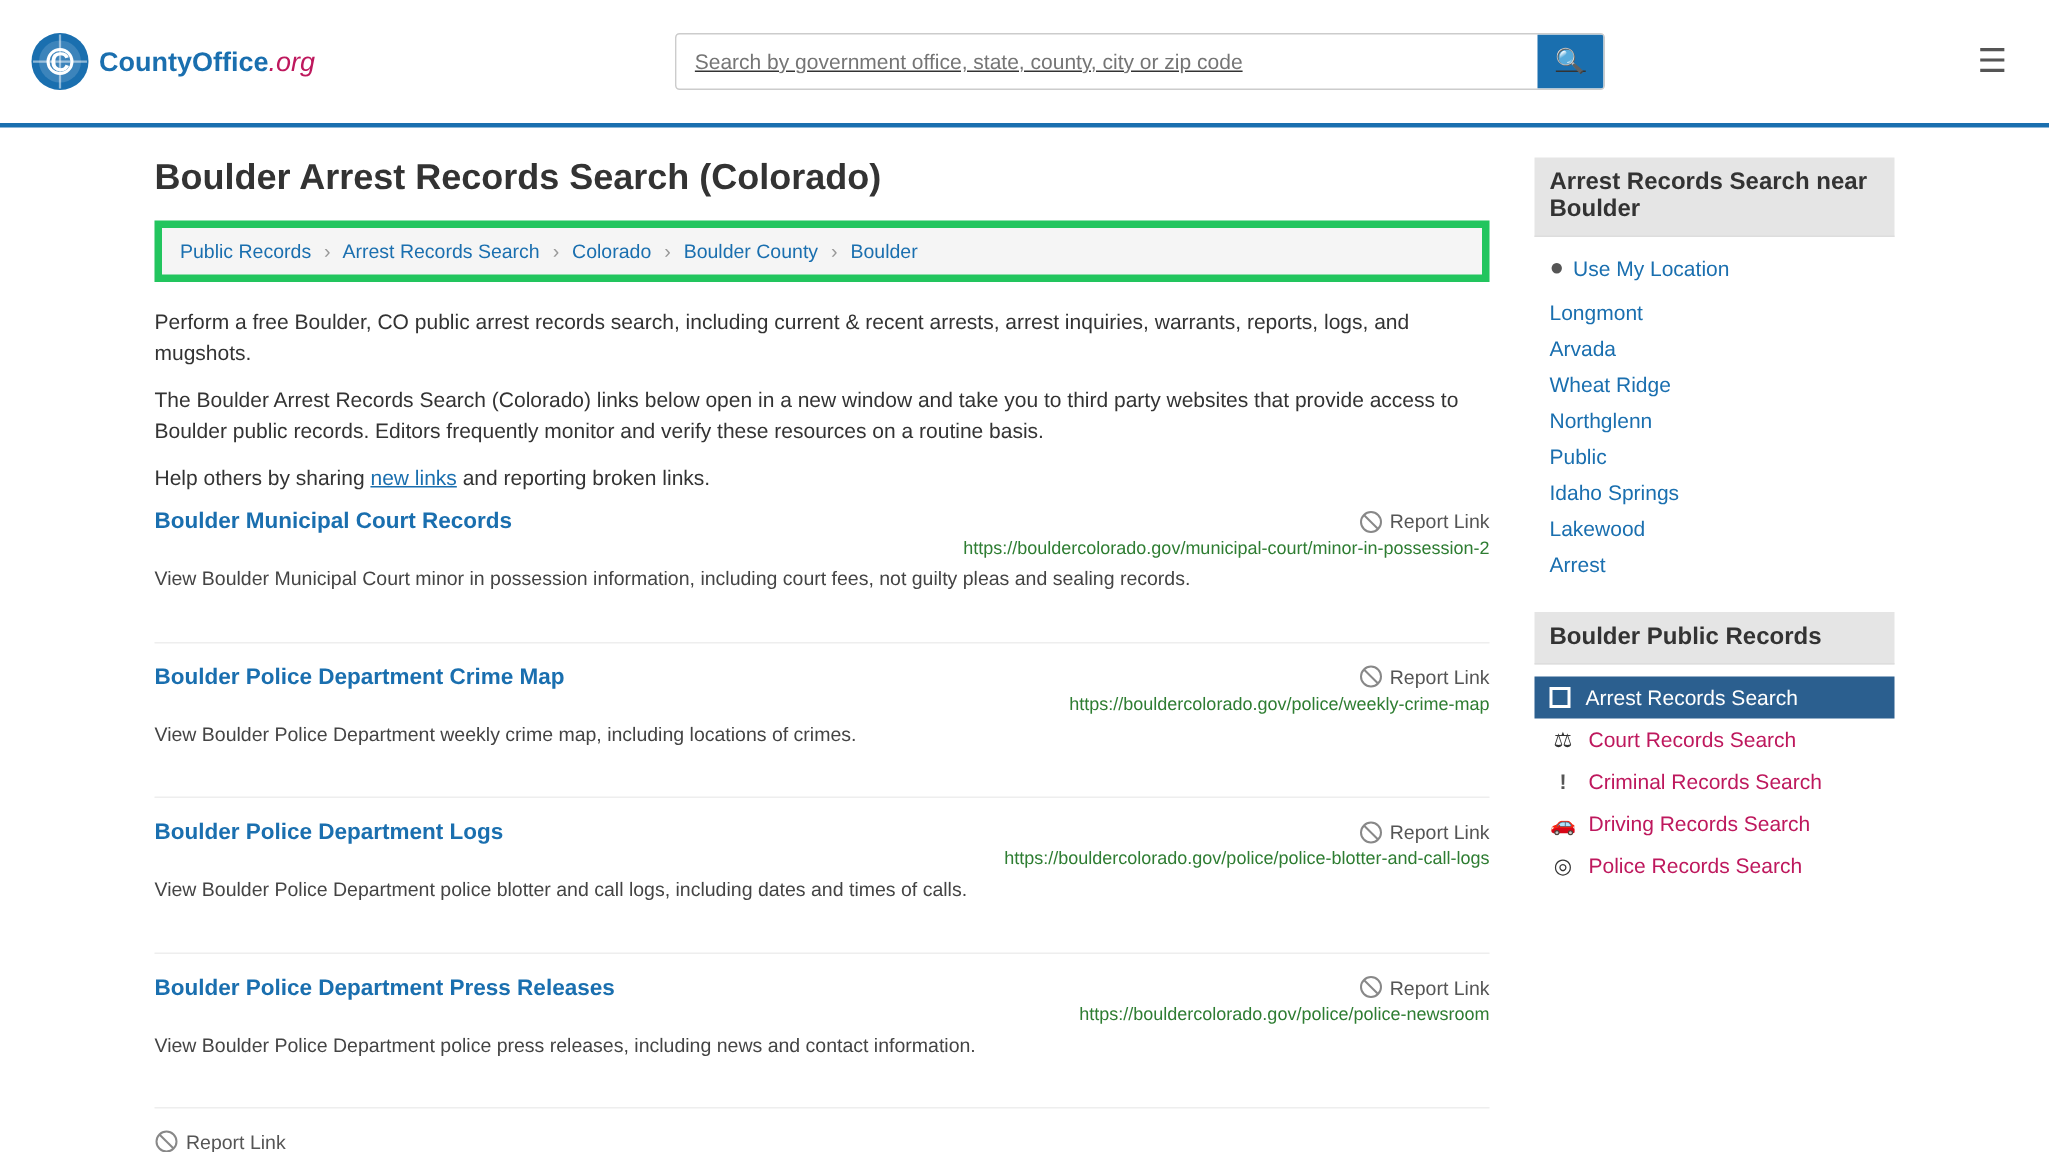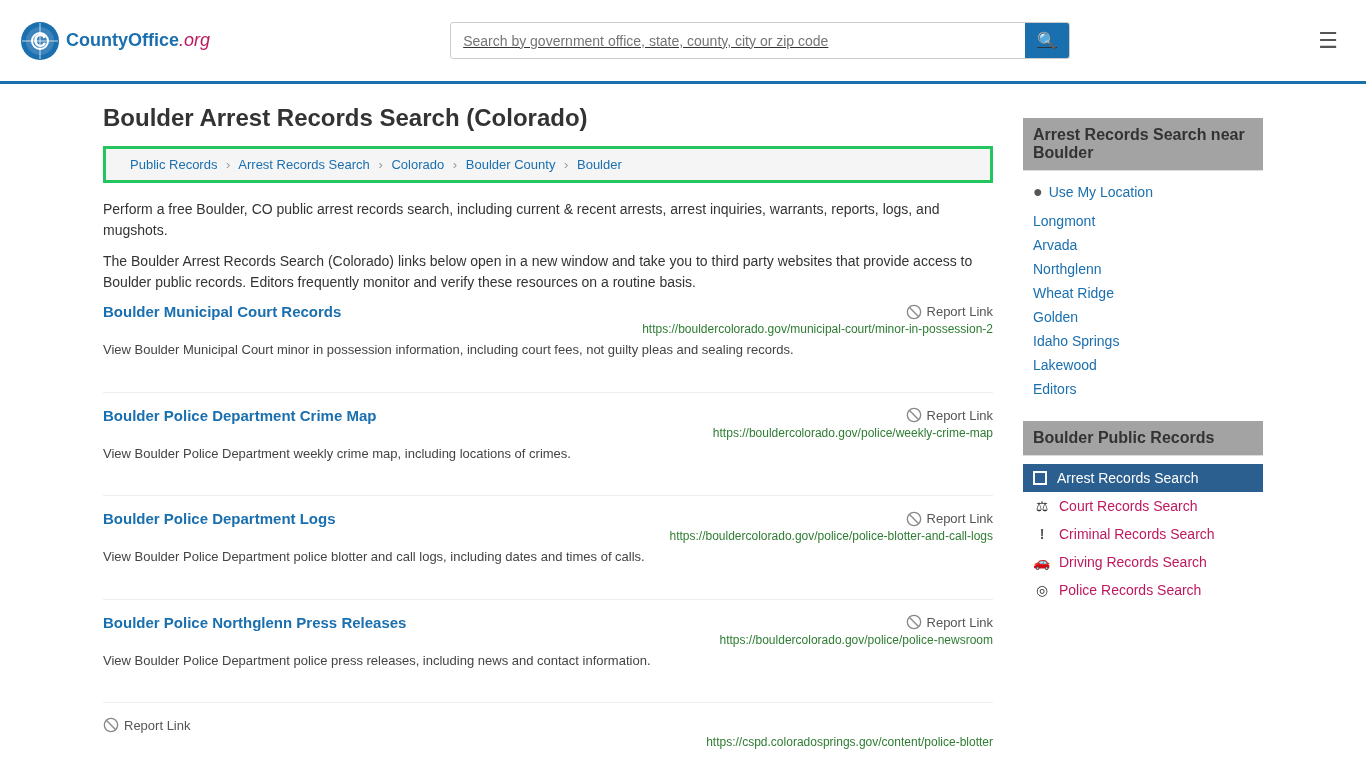--- a/index.html
+++ b/index.html
@@ -88,22 +88,22 @@
     #page-title {
       font-size: 24px;
       font-weight: bold;
       color: #333;
       margin-bottom: 14px;
     }
 
     
     #breadcrumb {
       background: #f5f5f5;
-      padding: 8px 24px;
-      border: 3px solid #22c55e;
+      padding: 8px 12px;
+      border: 5px solid #22c55e;
       margin-bottom: 16px;
       font-size: 13px;
       color: #555;
     }
     #breadcrumb a {
       color: #1a6faf;
       text-decoration: none;
     }
     #breadcrumb .sep { margin: 0 5px; color: #999; }
 
@@ -153,25 +153,24 @@
       font-size: 13px;
       color: #444;
       line-height: 1.5;
     }
 
     
     .sidebar-section-title {
       font-size: 16px;
       font-weight: bold;
       color: #333;
-      background: #a3a3a3;
+      background: #e5e5e5;
       padding: 8px 10px;
       margin-bottom: 8px;
       border-bottom: 1px solid #ddd;
-      margin-top: 14px;
     }
     .nearby-list {
       list-style: none;
       margin-bottom: 20px;
     }
     .nearby-list li {
       padding: 4px 10px;
     }
     .nearby-list li a {
       color: #1a6faf;
@@ -270,20 +269,23 @@
       <span class="sep">›</span>
       <a href="#">Colorado</a>
       <span class="sep">›</span>
       <a href="#">Boulder County</a>
       <span class="sep">›</span>
       <a href="#">Boulder</a>
     </nav>
 
     <p class="desc-text">Perform a free Boulder, CO public arrest records search, including current &amp; recent arrests, arrest inquiries, warrants, reports, logs, and mugshots.</p>
     <p class="desc-text">The Boulder Arrest Records Search (Colorado) links below open in a new window and take you to third party websites that provide access to Boulder public records. Editors frequently monitor and verify these resources on a routine basis.</p>
+    <p class="desc-text">
+      Help others by sharing <a href="#">new links</a> and reporting broken links.
+    </p>
 
     <div id="records-list">
 
       <div class="record-entry">
         <div class="record-header">
           <a href="#" class="record-title">Boulder Municipal Court Records</a>
           <span class="report-link">
             <svg width="16" height="16" viewBox="0 0 24 24" fill="none" stroke="#888" stroke-width="2">
               <circle cx="12" cy="12" r="10"></circle>
                 <line x1="4.93" y1="4.93" x2="19.07" y2="19.07"></line>
@@ -323,21 +325,21 @@
             Report Link
           </span>
         </div>
         <div class="record-url">https://bouldercolorado.gov/police/police-blotter-and-call-logs</div>
         <div class="record-desc">View Boulder Police Department police blotter and call logs, including dates and times of calls.</div>
       </div>
       <hr class="record-divider">
 
       <div class="record-entry">
         <div class="record-header">
-          <a href="#" class="record-title">Boulder Police Northglenn Press Releases</a>
+          <a href="#" class="record-title">Boulder Police Department Press Releases</a>
           <span class="report-link">
             <svg width="16" height="16" viewBox="0 0 24 24" fill="none" stroke="#888" stroke-width="2">
               <circle cx="12" cy="12" r="10"></circle>
                 <line x1="4.93" y1="4.93" x2="19.07" y2="19.07"></line>
             </svg>
             Report Link
           </span>
         </div>
         <div class="record-url">https://bouldercolorado.gov/police/police-newsroom</div>
         <div class="record-desc">View Boulder Police Department police press releases, including news and contact information.</div>
@@ -365,26 +367,26 @@
     <div class="sidebar-section-title">Arrest Records Search near Boulder</div>
 
     <div class="use-location">
       <span style="color:#555; font-size:16px;">●</span>
       <a href="#">Use My Location</a>
     </div>
 
     <ul class="nearby-list">
       <li><a href="#">Longmont</a></li>
       <li><a href="#">Arvada</a></li>
+      <li><a href="#">Wheat Ridge</a></li>
       <li><a href="#">Northglenn</a></li>
-      <li><a href="#">Wheat Ridge</a></li>
-      <li><a href="#">Golden</a></li>
+      <li><a href="#">Public</a></li>
       <li><a href="#">Idaho Springs</a></li>
       <li><a href="#">Lakewood</a></li>
-      <li><a href="#">Editors</a></li>
+      <li><a href="#">Arrest</a></li>
     </ul>
 
     <div class="sidebar-section-title">Boulder Public Records</div>
 
     <ul class="public-records-list">
       <li class="active">
         <span class="pr-checkbox"></span>
         <a href="#">Arrest Records Search</a>
       </li>
       <li>

